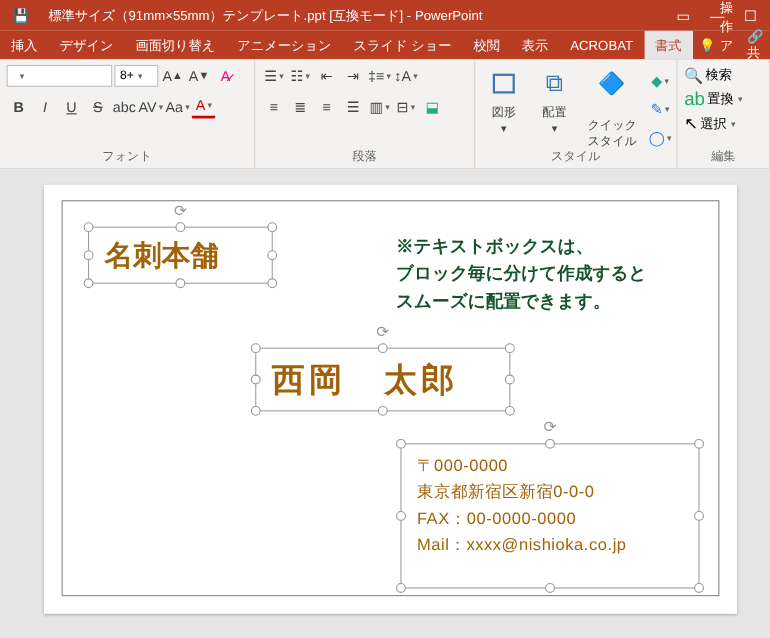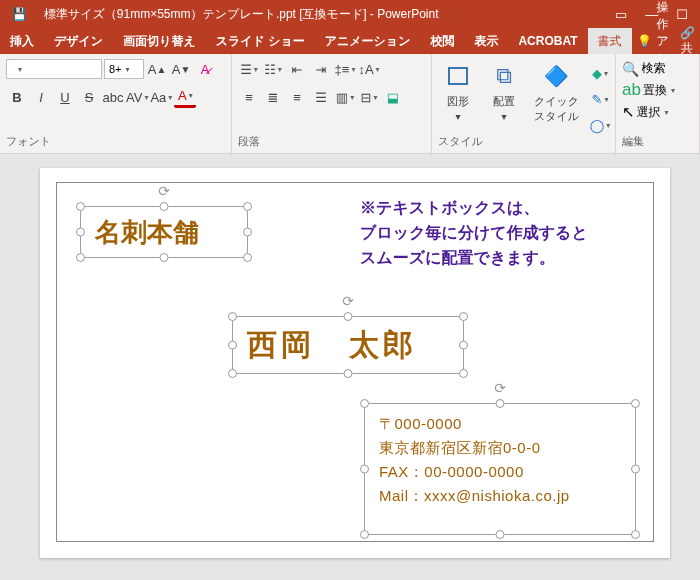--- a/index.html
+++ b/index.html
@@ -7,28 +7,28 @@
 
   
   .titlebar { height: 28px; background: #b93d23; color: #fff; display: flex; align-items: center; font-size: 12px; }
   .tb-left { width: 40px; display:flex; justify-content:center; }
   .tb-title { flex: 1; text-align: left; padding-left: 4px; white-space: nowrap; overflow:hidden; }
   .tb-icons { display:flex; gap:18px; padding: 0 12px; }
   .tb-icons span { font-size: 13px; }
 
   
   .tabs { height: 26px; background: #b93d23; display: flex; align-items: stretch; color: #fff; font-size: 12px; }
-  .tab { padding: 0 10px; display:flex; align-items:center; cursor:pointer; white-space:nowrap;font-weight:bold; }
+  .tab { padding: 0 10px; display:flex; align-items:center; cursor:pointer; white-space:nowrap; }
   .tab.active { background: #e5e5e5; color: #b93d23; font-weight: 500; }
   .tell { display:flex; align-items:center; gap:4px; padding:0 6px; font-size:12px; }
 
   
   .ribbon { height: 100px; background: #f3f2f1; border-bottom: 1px solid #d5d2cf; display:flex; }
   .group { border-right: 1px solid #d5d2cf; padding: 4px 6px 0 6px; display:flex; flex-direction:column; justify-content:space-between; }
-  .group-label { font-size: 11px; color: #666; text-align:left; padding: 2px 0 4px 0; }
+  .group-label { font-size: 11px; color: #666; text-align:center; padding: 2px 0 4px 0; }
   .row { display:flex; align-items:center; gap:2px; }
   .btn { min-width:22px; height:22px; display:flex; align-items:center; justify-content:center; font-size:13px; color:#444; cursor:pointer; border-radius:2px; }
   .vbtn { display:flex; flex-direction:column; align-items:center; gap:2px; font-size:11px; color:#444; padding:2px 4px; cursor:pointer; }
   .vbtn .ic { width:32px; height:32px; display:flex; align-items:center; justify-content:center; font-size:22px; }
   .sel { font-size:11px; border:1px solid #c1bfbd; background:#fff; height:20px; padding:0 4px; display:flex; align-items:center; gap:2px; }
   .dd::after { content:"▾"; font-size:8px; color:#666; margin-left:2px; }
   .mini { font-size:10px; }
 
   
   .canvas-area { height: calc(580px - 28px - 26px - 100px); background: #e6e6e6; position:relative; overflow:hidden; }
@@ -47,21 +47,21 @@
   .hNE { top:-5px; right:-5px;}
   .hSW { bottom:-5px; left:-5px;}
   .hSE { bottom:-5px; right:-5px;}
   .rot { position:absolute; top:-24px; left:50%; transform:translateX(-50%); color:#999; font-size:14px; }
 
   .tbtext { padding:8px 14px; font-family:"MS Gothic","Yu Gothic",sans-serif; font-weight:bold; color:#a16207; white-space:nowrap; }
   .big1 { font-size:26px; }
   .big2 { font-size:30px; letter-spacing:4px;}
   .addr { font-size:15px; font-weight:normal; line-height:1.6; letter-spacing:0.5px; }
 
-  .note { position:absolute; color:#4c1d95; font-size:16px; font-weight:bold; line-height:1.55; font-family:"Yu Gothic","Meiryo",sans-serif; }
+  .note { position:absolute; color:#14532d; font-size:16px; font-weight:bold; line-height:1.55; font-family:"Yu Gothic","Meiryo",sans-serif;margin-top:17px; }
 
   .icshape { width:20px; height:18px; border:2px solid #3a76b1; }
   .mag { font-size:14px;}
   .arrow-cursor { font-size:15px; }
 </style>
 </head>
 <body>
 
 <div class="titlebar">
   <div class="tb-left">
@@ -72,22 +72,22 @@
     <span>▭</span>
     <span>—</span>
     <span>☐</span>
   </div>
 </div>
 
 <div class="tabs">
   <div class="tab">挿入</div>
   <div class="tab">デザイン</div>
   <div class="tab">画面切り替え</div>
+  <div class="tab">アニメーション</div>
   <div class="tab">スライド ショー</div>
-  <div class="tab">アニメーション</div>
   <div class="tab">校閲</div>
   <div class="tab">表示</div>
   <div class="tab">ACROBAT</div>
   <div class="tab active">書式</div>
   <div class="tell">
     <span>💡</span>
     <span>操作アシス</span>
   </div>
   <div class="tell" style="margin-left:auto;padding-right:6px;">🔗 共</div>
 </div>
@@ -149,21 +149,21 @@
         <span>図形</span>
         <span class="mini">▾</span>
       </div>
       <div class="vbtn">
         <div class="ic" style="font-size:22px;color:#3a76b1;">⧉</div>
         <span>配置</span>
         <span class="mini">▾</span>
       </div>
       <div class="vbtn">
         <div class="ic" style="font-size:20px;">🔷</div>
-        <span style="white-space:pre; text-align:center;">クイック
+        <span style="white-space:pre; text-align:center;margin-top:12px;">クイック
 スタイル</span>
       </div>
       <div style="display:flex;flex-direction:column;gap:4px;padding-top:4px;">
         <div class="btn dd" style="color:#2a8;">◆</div>
         <div class="btn dd" style="color:#27c;">✎</div>
         <div class="btn dd" style="color:#27c;">◯</div>
       </div>
     </div>
     <div class="group-label">スタイル</div>
   </div>

